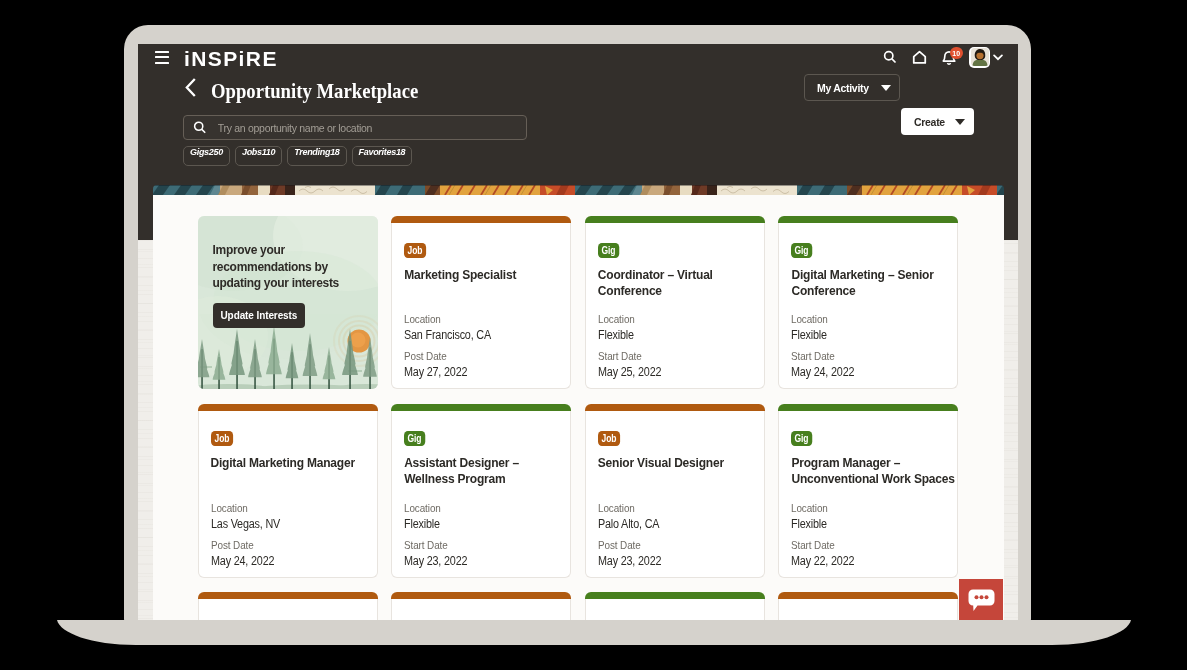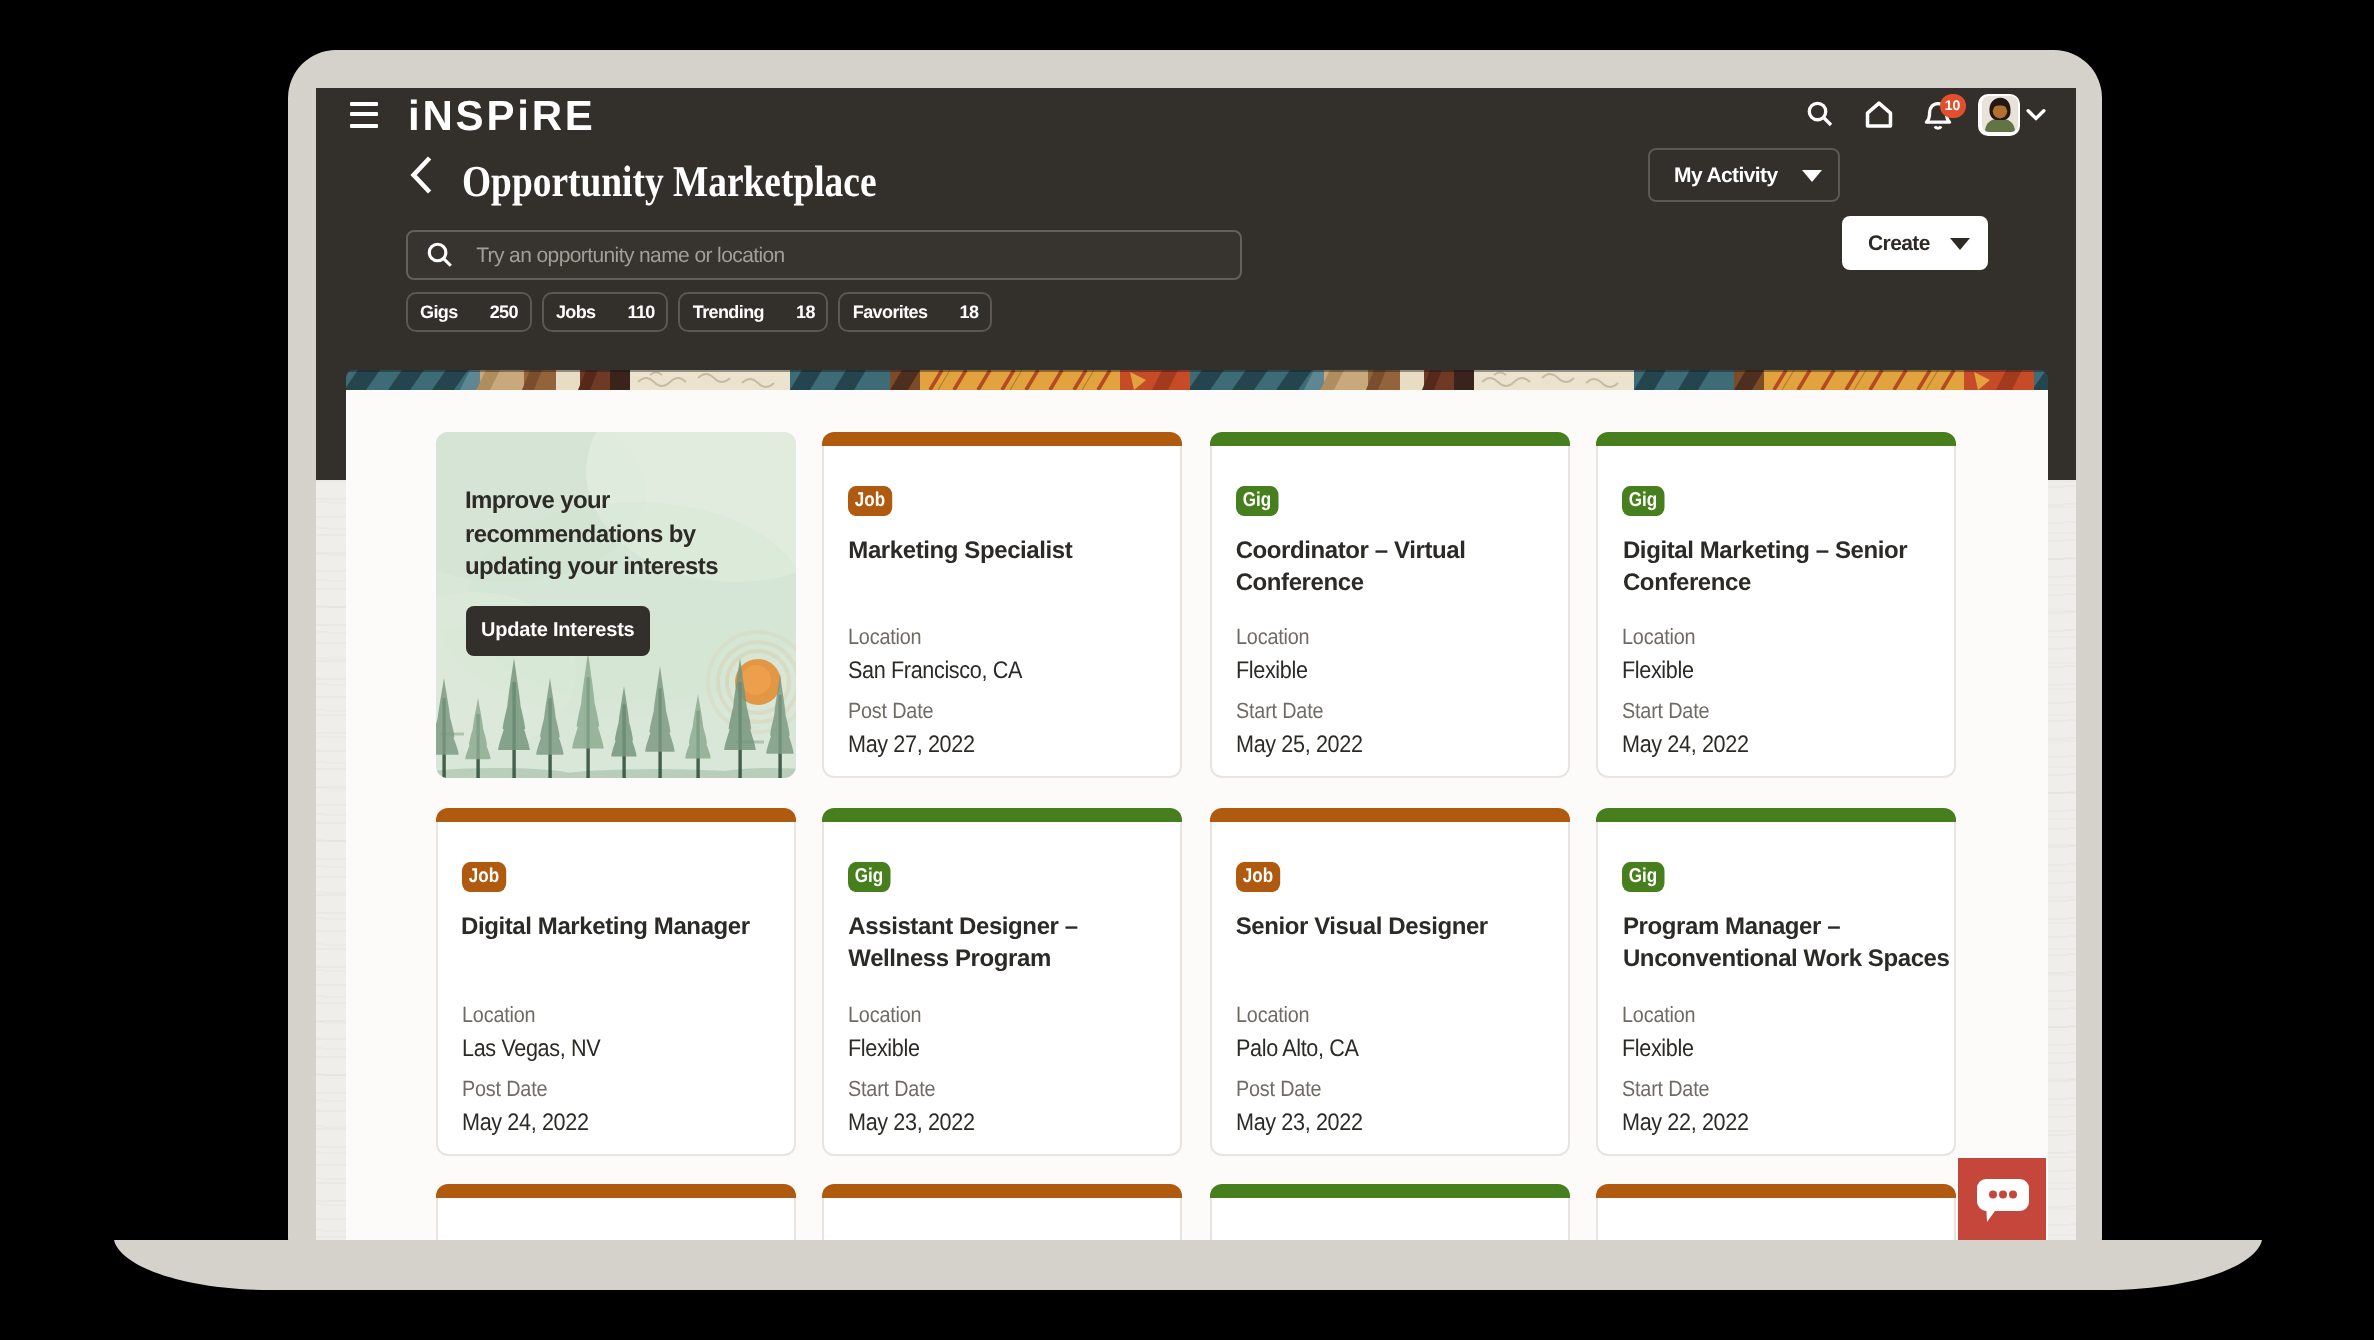--- a/index.html
+++ b/index.html
@@ -1,21 +1,21 @@
 <!DOCTYPE html>
 <html><head>
 <meta charset="utf-8">
 <style>
   * { margin:0; padding:0; box-sizing:border-box; }
   html,body { width:1187px; height:670px; background:#000; overflow:hidden;
     font-family:"Liberation Sans", sans-serif; }
   .stage { position:relative; width:1187px; height:670px; }
 
   
-  .bezel { position:absolute; left:144px; top:25px; width:907px; height:618px;
+  .bezel { position:absolute; left:124px; top:25px; width:907px; height:618px;
     background:#d5d2cc; border-radius:24px; }
   .screen { position:absolute; left:14px; top:19px; width:880px; height:576px;
     background:#332f2b; overflow:hidden; }
   .base { position:absolute; left:57px; top:619px; width:1074px; height:28px; }
 
   
   .app-header { position:relative; height:141px; background:#332f2b; z-index:3; }
   .topbar { display:flex; align-items:center; height:26px; padding:0 15px 0 17px; }
   .hamburger { width:14px; display:flex; flex-direction:column; gap:3.5px; cursor:pointer; }
   .hamburger span { display:block; height:2px; background:#fff; border-radius:0.5px; }
@@ -43,32 +43,32 @@
     height:27px; border-radius:4px; font-size:10.5px; font-weight:700;
     letter-spacing:-0.3px; cursor:pointer; margin-top:-4px; }
   .btn-activity { width:96px; border:1px solid #5c5750; color:#fff; margin-right:1px;
     padding:0 8px 0 12px; }
   .btn-create { width:73px; background:#fff; color:#2e2b27; padding:0 9px 0 13px;margin-top:30px; }
   .tri-down { width:0; height:0; border-left:5px solid transparent;
     border-right:5px solid transparent; border-top:6px solid currentColor; }
   .btn-activity .tri-down { color:#fff; }
   .btn-create .tri-down { color:#2e2b27; }
 
-  .searchbar { display:flex; align-items:center; margin:9px 0 0 45px; width:418px;
+  .searchbar { display:flex; align-items:center; margin:9px 0 0 45px; width:344px;
     height:25px; border:1px solid #665f57; border-radius:4px; padding:0 9px;
     background:#37332f; }
   .searchbar input { background:transparent; border:none; outline:none; color:#e8e5e0;
     font-size:10.5px; letter-spacing:-0.3px; margin-left:11px; width:100%;
     font-family:"Liberation Sans", sans-serif; }
   .searchbar input::placeholder { color:#a39e96; }
 
   .chips { display:flex; gap:5px; margin:6px 0 0 45px; }
-  .chip { display:flex; align-items:center; gap:16px; height:19.5px; padding:0 6px;
+  .chip { display:flex; gap:0; height:19.5px; padding:0 6px;
     border:1px solid #5c5750; border-radius:5px; color:#fff; font-size:9px;
-    font-weight:700; letter-spacing:-0.3px; cursor:pointer; }
+    font-weight:700; letter-spacing:-0.3px; cursor:pointer;font-style:italic; }
 
   
   .content { position:relative; height:435px; background:#f0eeea; }
   .content::before { content:""; position:absolute; left:0; top:0; width:100%; height:55px;
     background:#332f2b; }
   .content::after { content:""; position:absolute; left:0; top:55px; width:100%;
     height:380px;
     background:
       repeating-linear-gradient(179deg, rgba(125,115,95,0.045) 0 1px, transparent 1px 9px),
       repeating-linear-gradient(181deg, rgba(125,115,95,0.03) 0 1px, transparent 1px 13px);

